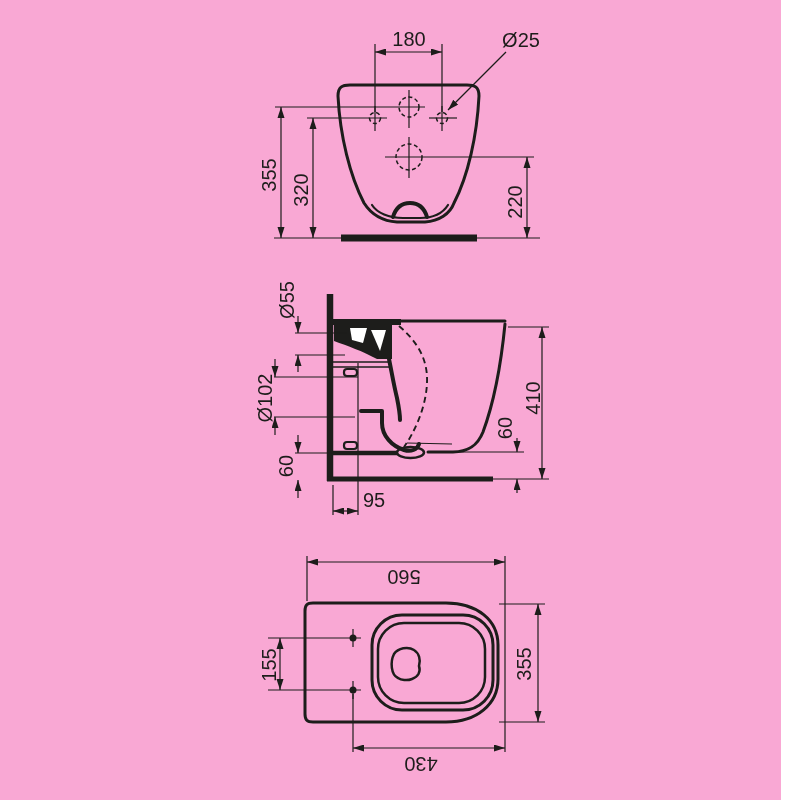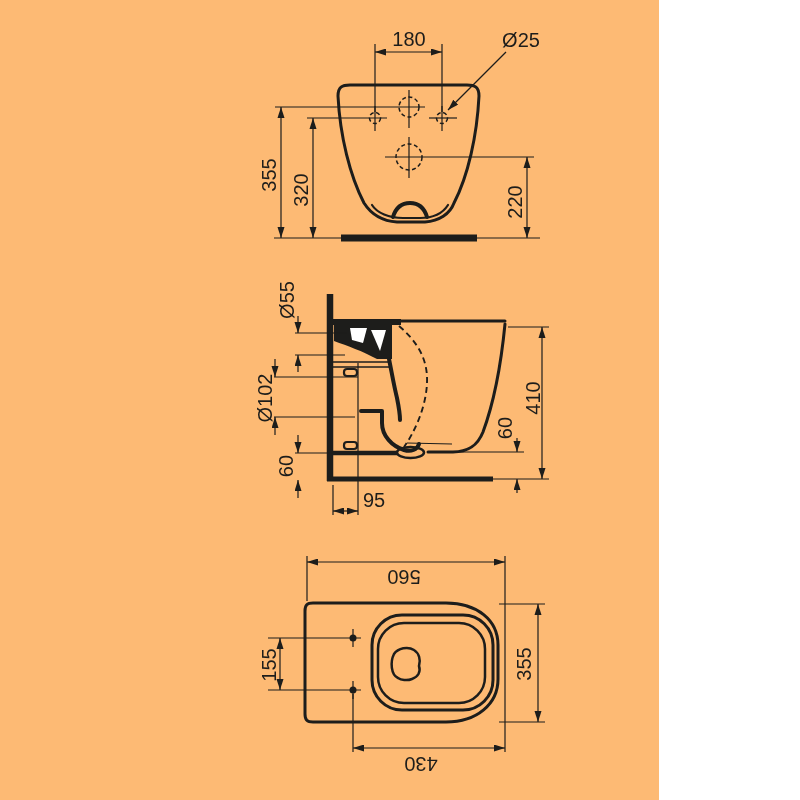--- a/index.html
+++ b/index.html
@@ -1,16 +1,16 @@
 <!DOCTYPE html>
 <html><head>
 <meta charset="utf-8">
 <style>
   html,body{margin:0;padding:0;background:#ffffff;}
-  .page{position:relative;width:659px;height:800px;background:#fdba74;overflow:hidden;
+  .page{position:relative;width:781px;height:800px;background:#f9a8d4;overflow:hidden;
         font-family:"Liberation Sans", sans-serif;}
   svg{position:absolute;left:0;top:0;}
   .lbl{font-size:20px;fill:#1d1d1b;font-family:"Liberation Sans", sans-serif;}
   .thin{stroke:#1d1d1b;stroke-width:1.2;fill:none;}
   .med{stroke:#1d1d1b;stroke-width:1.6;fill:none;}
   .o2{stroke:#1d1d1b;stroke-width:2.2;fill:none;stroke-linecap:round;}
   .o25{stroke:#1d1d1b;stroke-width:2.5;fill:none;stroke-linecap:round;}
   .o3{stroke:#1d1d1b;stroke-width:3;fill:none;stroke-linecap:round;stroke-linejoin:round;}
   .o4{stroke:#1d1d1b;stroke-width:4;fill:none;stroke-linecap:round;stroke-linejoin:round;}
   .heavy{stroke:#1d1d1b;fill:none;stroke-linecap:butt;}

